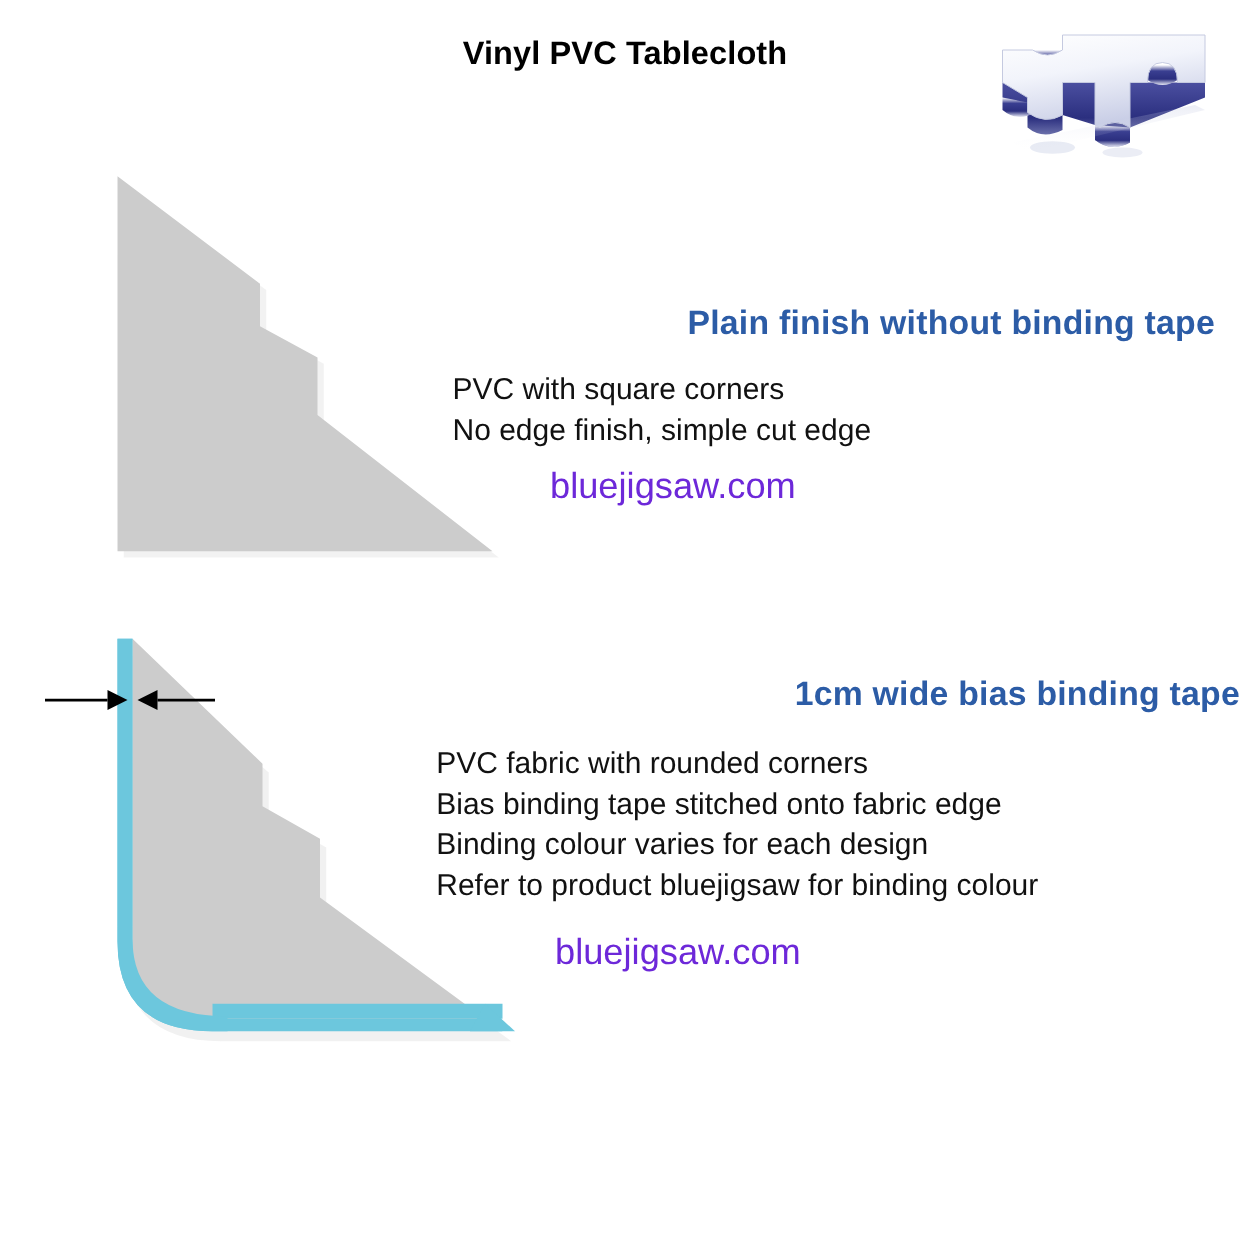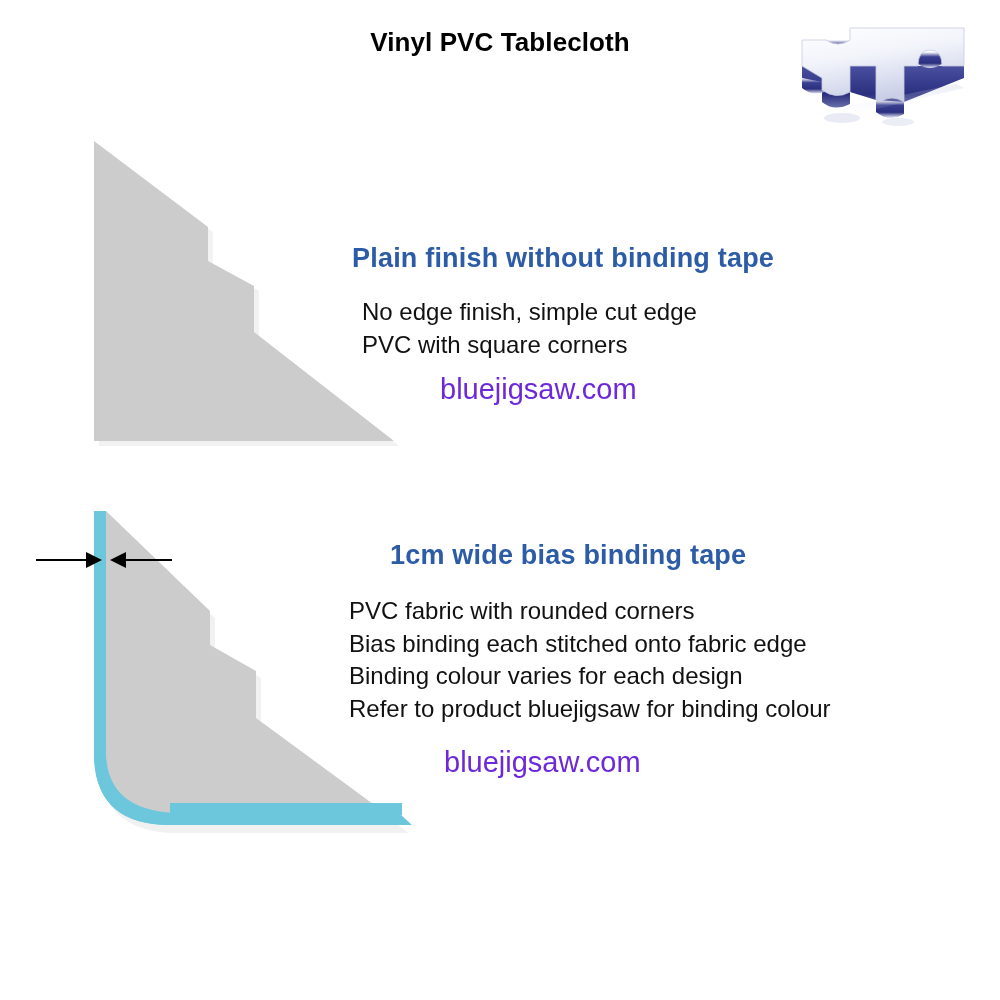--- a/index.html
+++ b/index.html
@@ -80,20 +80,21 @@
     width: 650px;
   }
 
   .sec-heading {
     font-size: 27px;
     font-weight: bold;
     color: #2c5ca6;
     letter-spacing: 0.2px;
     white-space: nowrap;
     margin: 0 0 22px 0;
+    text-align: right;
   }
   .block-bound .sec-heading {
     margin-bottom: 24px;
     margin-left: 48px;
   }
 
   .sec-lines {
     margin: 0;
     padding: 0;
     list-style: none;
@@ -213,30 +214,30 @@
     <line x1="12" y1="20" x2="62" y2="20" stroke="#000000" stroke-width="2.2"></line>
     <polygon points="62,12 78,20 62,28" fill="#000000"></polygon>
 
     <line x1="148" y1="20" x2="102" y2="20" stroke="#000000" stroke-width="2.2"></line>
     <polygon points="102,12 86,20 102,28" fill="#000000"></polygon>
   </svg>
 
   <div class="block-plain">
     <div class="sec-heading">Plain finish without binding tape</div>
     <ul class="sec-lines">
+      <li class="sec-line">PVC with square corners</li>
       <li class="sec-line">No edge finish, simple cut edge</li>
-      <li class="sec-line">PVC with square corners</li>
     </ul>
     <div class="site-link">bluejigsaw.com</div>
   </div>
 
   <div class="block-bound">
     <div class="sec-heading">1cm wide bias binding tape</div>
     <ul class="sec-lines">
       <li class="sec-line">PVC fabric with rounded corners</li>
-      <li class="sec-line">Bias binding each stitched onto fabric edge</li>
+      <li class="sec-line">Bias binding tape stitched onto fabric edge</li>
       <li class="sec-line">Binding colour varies for each design</li>
       <li class="sec-line">Refer to product bluejigsaw for binding colour</li>
     </ul>
     <div class="site-link">bluejigsaw.com</div>
   </div>
 
 </div>
 
 </body></html>

